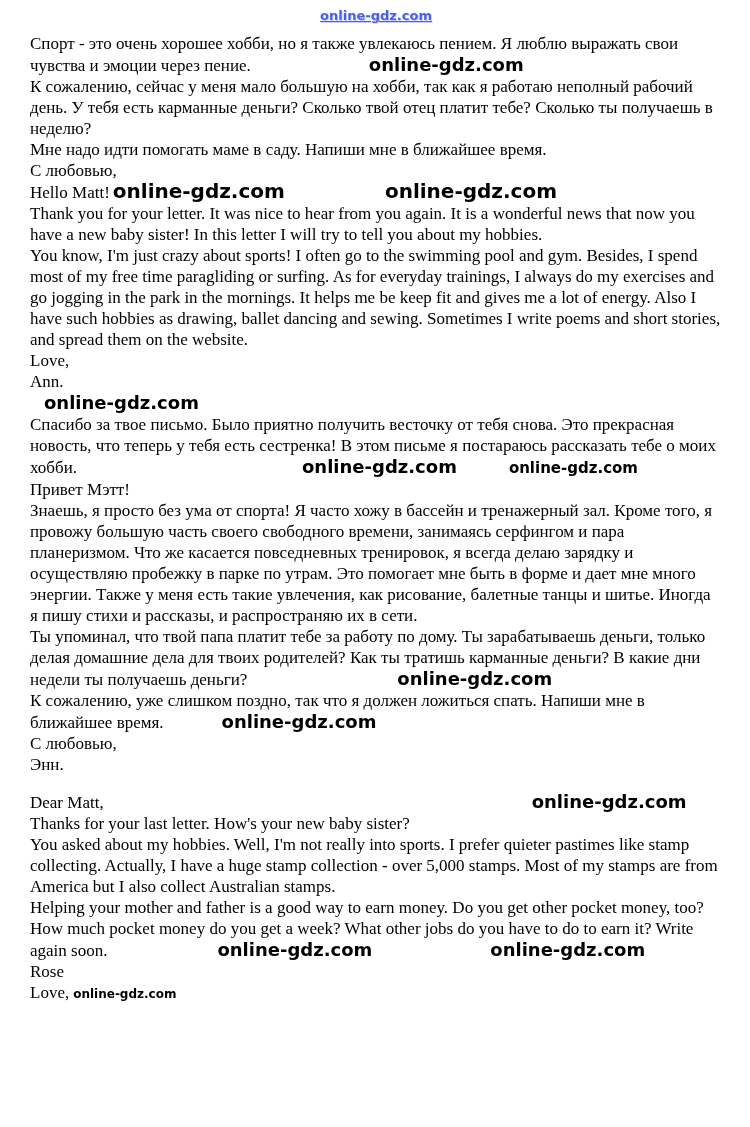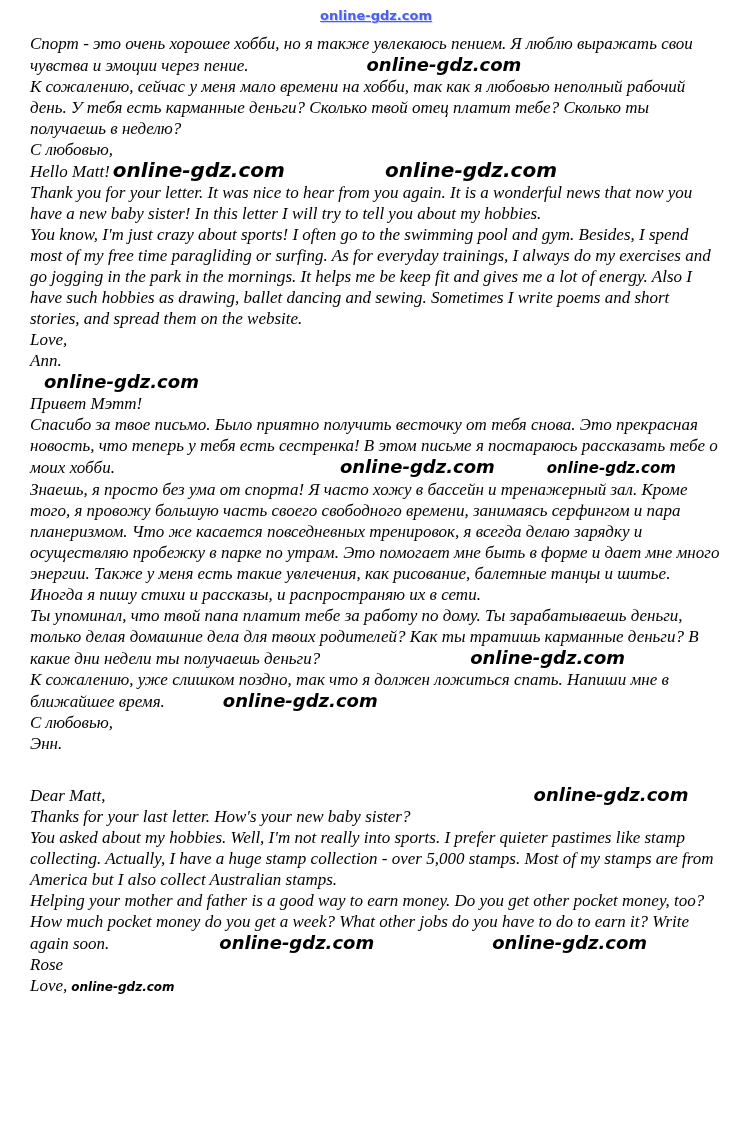--- a/index.html
+++ b/index.html
@@ -18,56 +18,57 @@
   .top-row { text-align: center; margin-bottom: 12px; height: 17px; }
   .top-link {
     font-family: "DejaVu Sans", "Liberation Sans", sans-serif;
     font-size: 13px;
     font-weight: bold;
     color: #4a5fe8;
     text-decoration: underline;
     text-shadow: 1px 1px 0 rgba(130,150,255,0.45);
     cursor: pointer;
   }
-  p { margin: 0; font-style: italic; }
+  p { margin: 0; }
   .wm {
     font-family: "DejaVu Sans", "Liberation Sans", sans-serif;
     font-weight: bold;
     font-size: 18px;
     color: #000000;
     white-space: nowrap;
   }
   .wm-lg { font-size: 20px; }
   .wm-sm { font-size: 15px; }
   .wm-xs { font-size: 12px; }
-  .gap-top { margin-top: 30px; }
+  .gap-top { margin-top: 16px; }
 </style>
 </head>
 <body>
 
 <div class="page">
 
   <div class="top-row">
     <a class="top-link" href="#">online-gdz.com</a>
   </div>
 
   <p><span>Спорт - это очень хорошее хобби, но я также увлекаюсь пением. Я люблю выражать свои чувства и эмоции через пение.</span><span class="wm" style="margin-left:118px">online-gdz.com</span></p>
-  <p><span>К сожалению, сейчас у меня мало времени на хобби, так как я любовью неполный рабочий день. У тебя есть карманные деньги? Сколько твой отец платит тебе? Сколько ты получаешь в неделю?</span></p>
+  <p><span>К сожалению, сейчас у меня мало большую на хобби, так как я работаю неполный рабочий день. У тебя есть карманные деньги? Сколько твой отец платит тебе? Сколько ты получаешь в неделю?</span></p>
+  <p><span>Мне надо идти помогать маме в саду. Напиши мне в ближайшее время.</span></p>
   <p><span>С любовью,</span></p>
 
   <p><span>Hello Matt!</span><span class="wm wm-lg" style="margin-left:3px">online-gdz.com</span><span class="wm wm-lg" style="margin-left:100px">online-gdz.com</span></p>
   <p><span>Thank you for your letter. It was nice to hear from you again. It is a wonderful news that now you have a new baby sister! In this letter I will try to tell you about my hobbies.</span></p>
   <p><span>You know, I'm just crazy about sports! I often go to the swimming pool and gym. Besides, I spend most of my free time paragliding or surfing. As for everyday trainings, I always do my exercises and go jogging in the park in the mornings. It helps me be keep fit and gives me a lot of energy. Also I have such hobbies as drawing, ballet dancing and sewing. Sometimes I write poems and short stories, and spread them on the website.</span></p>
   <p><span>Love,</span></p>
   <p><span>Ann.</span></p>
 
   <p><span class="wm" style="margin-left:14px">online-gdz.com</span></p>
 
+  <p><span>Спасибо за твое письмо. Было приятно получить весточку от тебя снова. Это прекрасная новость, что теперь у тебя есть сестренка! В этом письме я постараюсь рассказать тебе о моих хобби.</span><span class="wm" style="margin-left:225px">online-gdz.com</span><span class="wm wm-sm" style="margin-left:52px">online-gdz.com</span></p>
   <p><span>Привет Мэтт!</span></p>
-  <p><span>Спасибо за твое письмо. Было приятно получить весточку от тебя снова. Это прекрасная новость, что теперь у тебя есть сестренка! В этом письме я постараюсь рассказать тебе о моих хобби.</span><span class="wm" style="margin-left:225px">online-gdz.com</span><span class="wm wm-sm" style="margin-left:52px">online-gdz.com</span></p>
   <p><span>Знаешь, я просто без ума от спорта! Я часто хожу в бассейн и тренажерный зал. Кроме того, я провожу большую часть своего свободного времени, занимаясь серфингом и пара планеризмом. Что же касается повседневных тренировок, я всегда делаю зарядку и осуществляю пробежку в парке по утрам. Это помогает мне быть в форме и дает мне много энергии. Также у меня есть такие увлечения, как рисование, балетные танцы и шитье. Иногда я пишу стихи и рассказы, и распространяю их в сети.</span></p>
   <p><span>Ты упоминал, что твой папа платит тебе за работу по дому. Ты зарабатываешь деньги, только делая домашние дела для твоих родителей? Как ты тратишь карманные деньги? В какие дни недели ты получаешь деньги?</span><span class="wm" style="margin-left:150px">online-gdz.com</span></p>
   <p><span>К сожалению, уже слишком поздно, так что я должен ложиться спать. Напиши мне в ближайшее время.</span><span class="wm" style="margin-left:58px">online-gdz.com</span></p>
   <p><span>С любовью,</span></p>
   <p><span>Энн.</span></p>
 
   <p class="gap-top"><span>Dear Matt,</span><span class="wm" style="margin-left:428px">online-gdz.com</span></p>
   <p><span>Thanks for your last letter. How's your new baby sister?</span></p>
   <p><span>You asked about my hobbies. Well, I'm not really into sports. I prefer quieter pastimes like stamp collecting. Actually, I have a huge stamp collection - over 5,000 stamps. Most of my stamps are from America but I also collect Australian stamps.</span></p>
   <p><span>Helping your mother and father is a good way to earn money. Do you get other pocket money, too? How much pocket money do you get a week? What other jobs do you have to do to earn it? Write again soon.</span><span class="wm" style="margin-left:110px">online-gdz.com</span><span class="wm" style="margin-left:118px">online-gdz.com</span></p>

